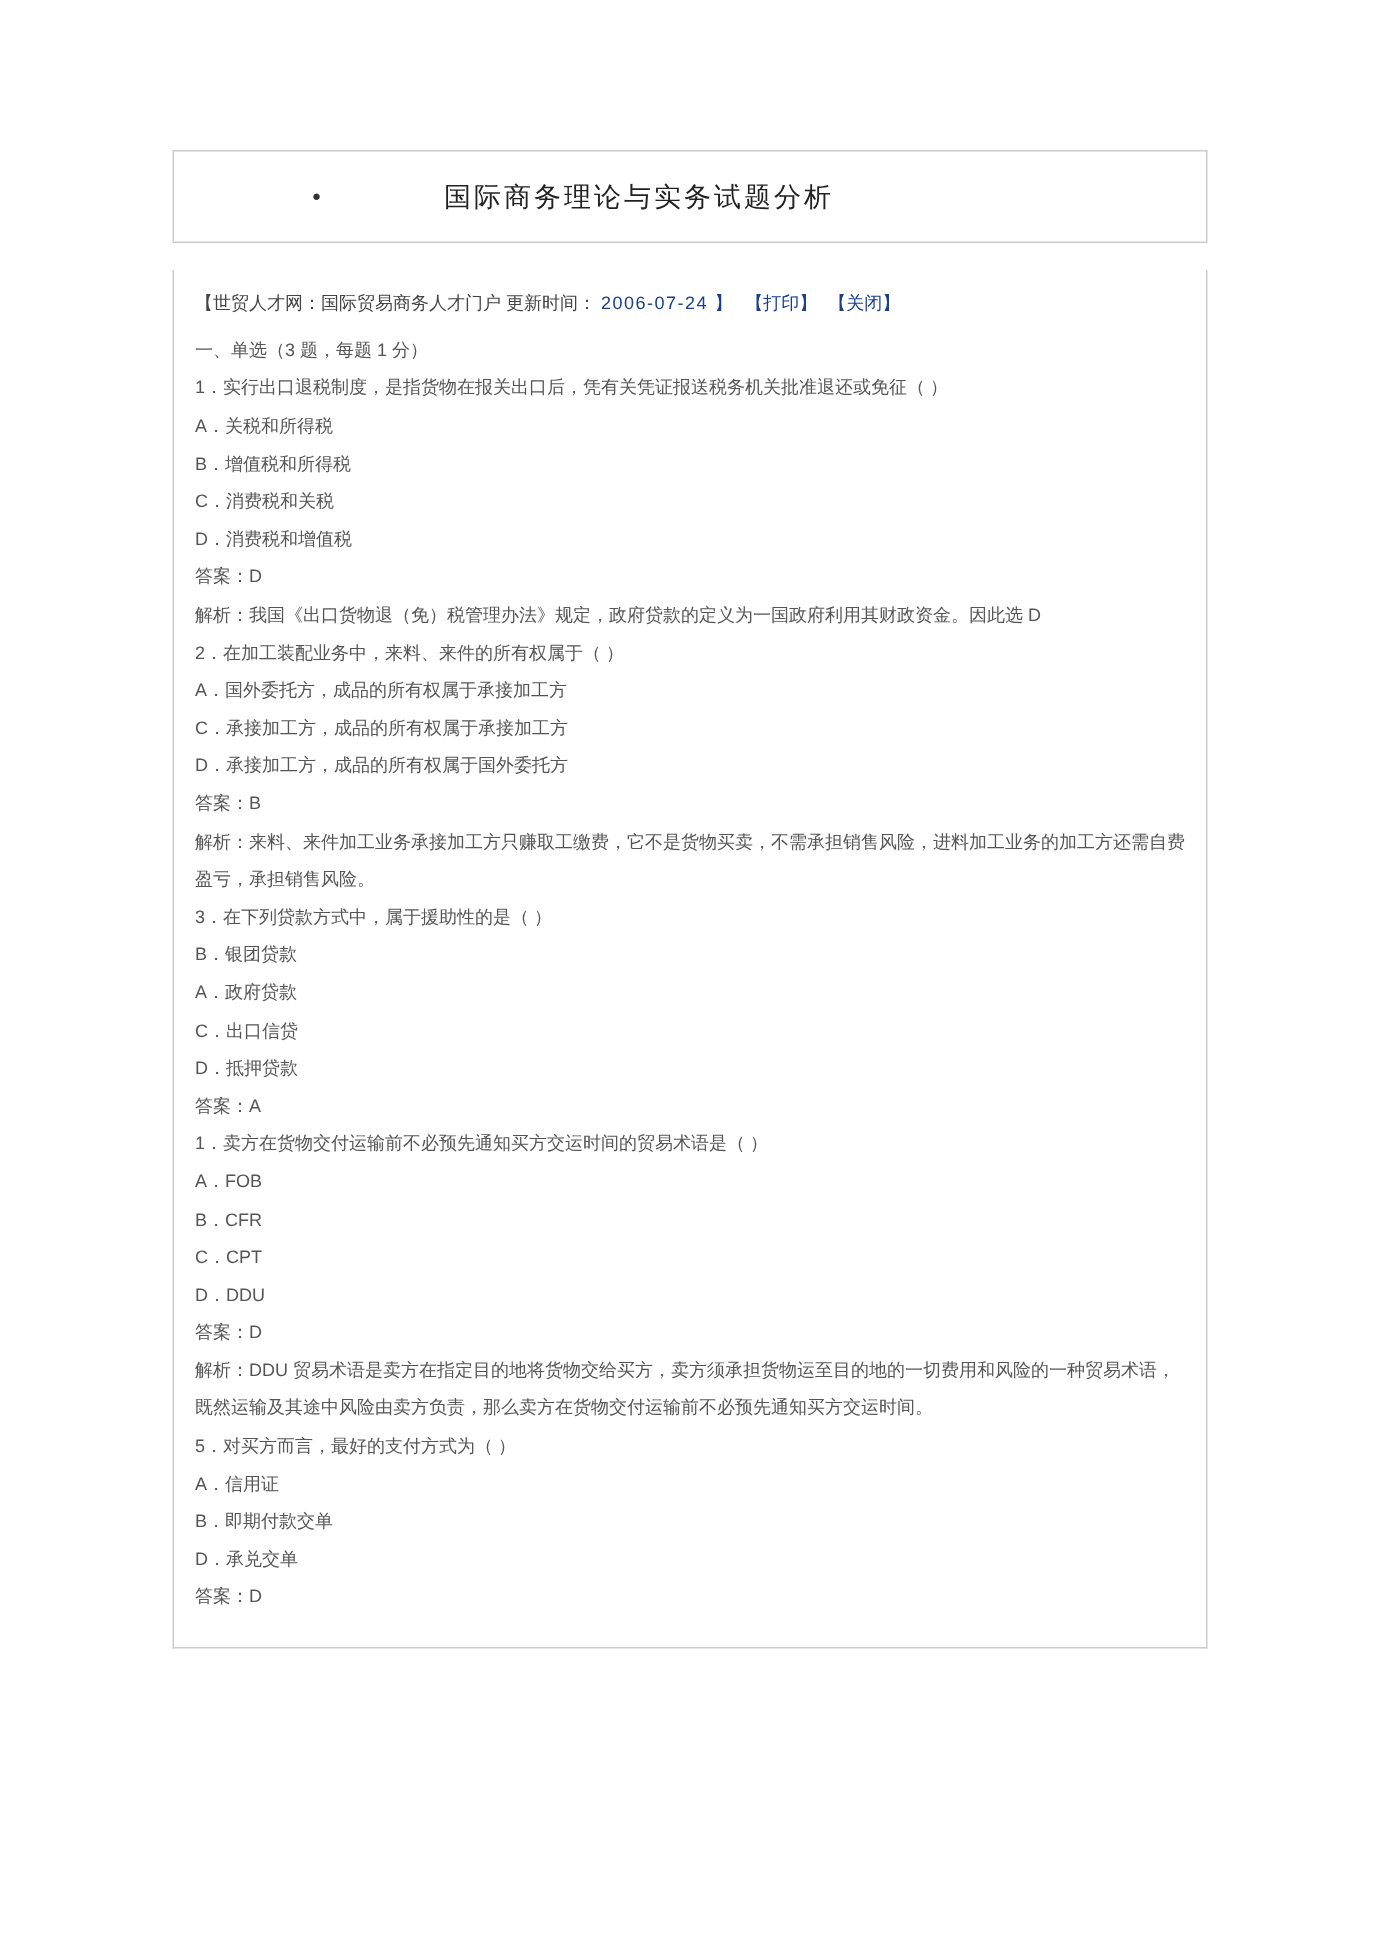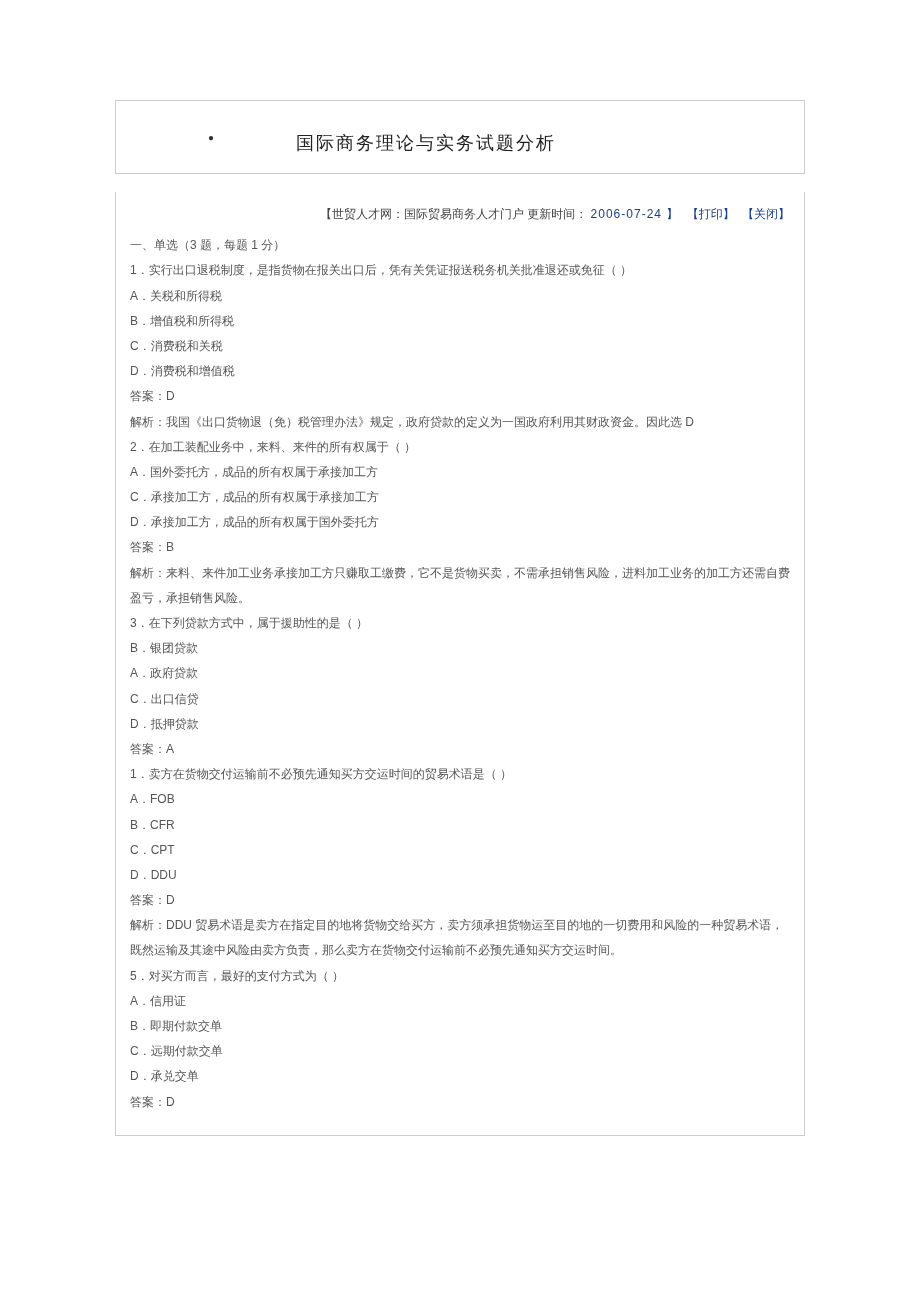--- a/index.html
+++ b/index.html
@@ -24,33 +24,32 @@
   .bullet-cell {
     width: 170px;
     text-align: center;
     font-size: 10px;
     color: #333;
   }
   .big-title {
     font-size: 18px;
     letter-spacing: 2px;
     color: #222;
-    margin-top: 12px;
   }
   .content-box {
     border-left: 1px solid #ccc;
     border-right: 1px solid #ccc;
     border-bottom: 1px solid #ccc;
     padding: 10px 14px 20px 14px;
     line-height: 2.1;
     font-size: 12px;
     color: #555;
   }
   .meta-line {
-    text-align: right;
+    text-align: left;
     margin-bottom: 6px;
   }
   .meta-line .lab { color: #444; }
   .meta-line .date { color: #1a3e8c; letter-spacing: 1px; }
   .meta-line .link { color: #1a3e8c; margin-left: 4px; }
   .para { margin: 0; }
 </style>
 </head>
 <body>
 
@@ -99,18 +98,17 @@
     <p class="para">A．FOB</p>
     <p class="para">B．CFR</p>
     <p class="para">C．CPT</p>
     <p class="para">D．DDU</p>
     <p class="para">答案：D</p>
     <p class="para">解析：DDU 贸易术语是卖方在指定目的地将货物交给买方，卖方须承担货物运至目的地的一切费用和风险的一种贸易术语，既然运输及其途中风险由卖方负责，那么卖方在货物交付运输前不必预先通知买方交运时间。</p>
 
     <p class="para">5．对买方而言，最好的支付方式为（ ）</p>
     <p class="para">A．信用证</p>
     <p class="para">B．即期付款交单</p>
-    <p class="para">C．远期付款交单</p>
     <p class="para">D．承兑交单</p>
     <p class="para">答案：D</p>
 
   </div>
 </div>
 
 </body></html>

